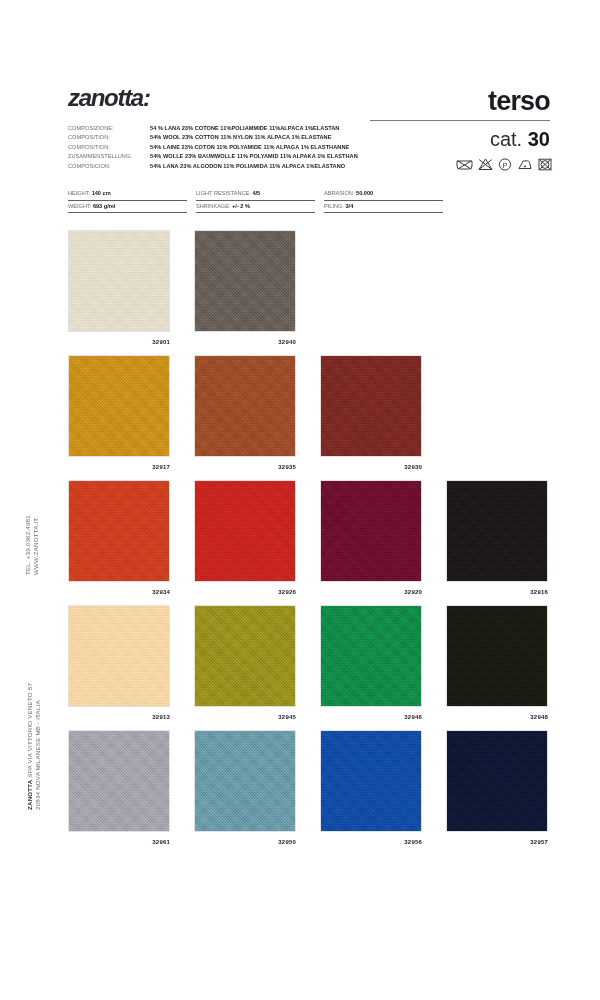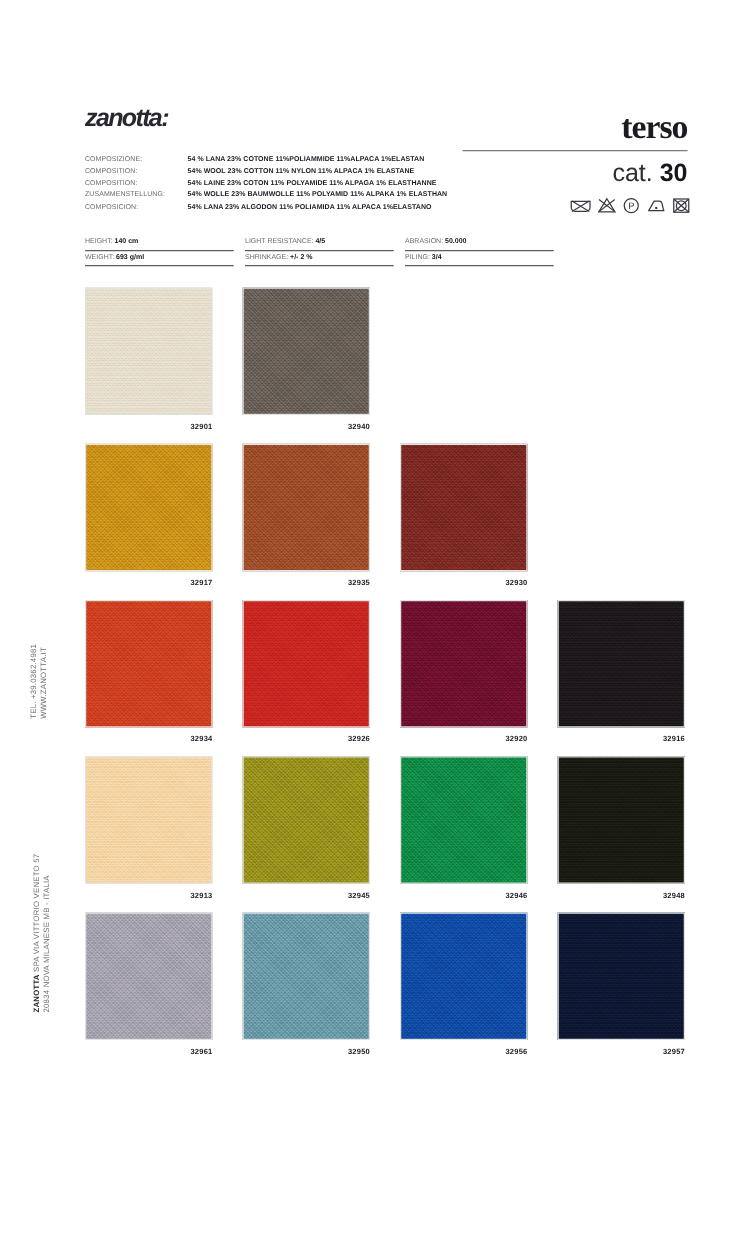--- a/index.html
+++ b/index.html
@@ -24,30 +24,30 @@
     color: #6d6d72;
     line-height: 8px;
   }
   .side-contact { top: 575px; left: 24px; }
   .side-address { top: 810px; left: 26px; }
   .side-address b { color:#2a2a2e; }
 
   
   .logo {
     position: absolute; left: 68px; top: 84px;
-    font-size: 20px; font-weight: 700; font-style: italic;
+    font-size: 24px; font-weight: 700; font-style: italic;
     letter-spacing: -1.3px; color: #282830;
     font-family: "Liberation Sans", sans-serif;
   }
   .brandname { position: relative; }
 
   .terso {
     position: absolute; right: 50px; top: 86px;
     font-size: 27px; font-weight: 700; letter-spacing: -0.8px;
-    color: #1b1b22; text-align: right; line-height: 30px; font-family: Liberation Serif, serif;
+    color: #1b1b22; text-align: right; line-height: 30px;
   }
   .cat-rule {
     position: absolute; right: 50px; top: 120px;
     width: 180px; height: 1px; background: #7a7a80;
   }
   .cat {
     position: absolute; right: 50px; top: 125px;
     font-size: 20px; color: #2c2c33; text-align: right;
     line-height: 28px; font-weight: 400;
   }

